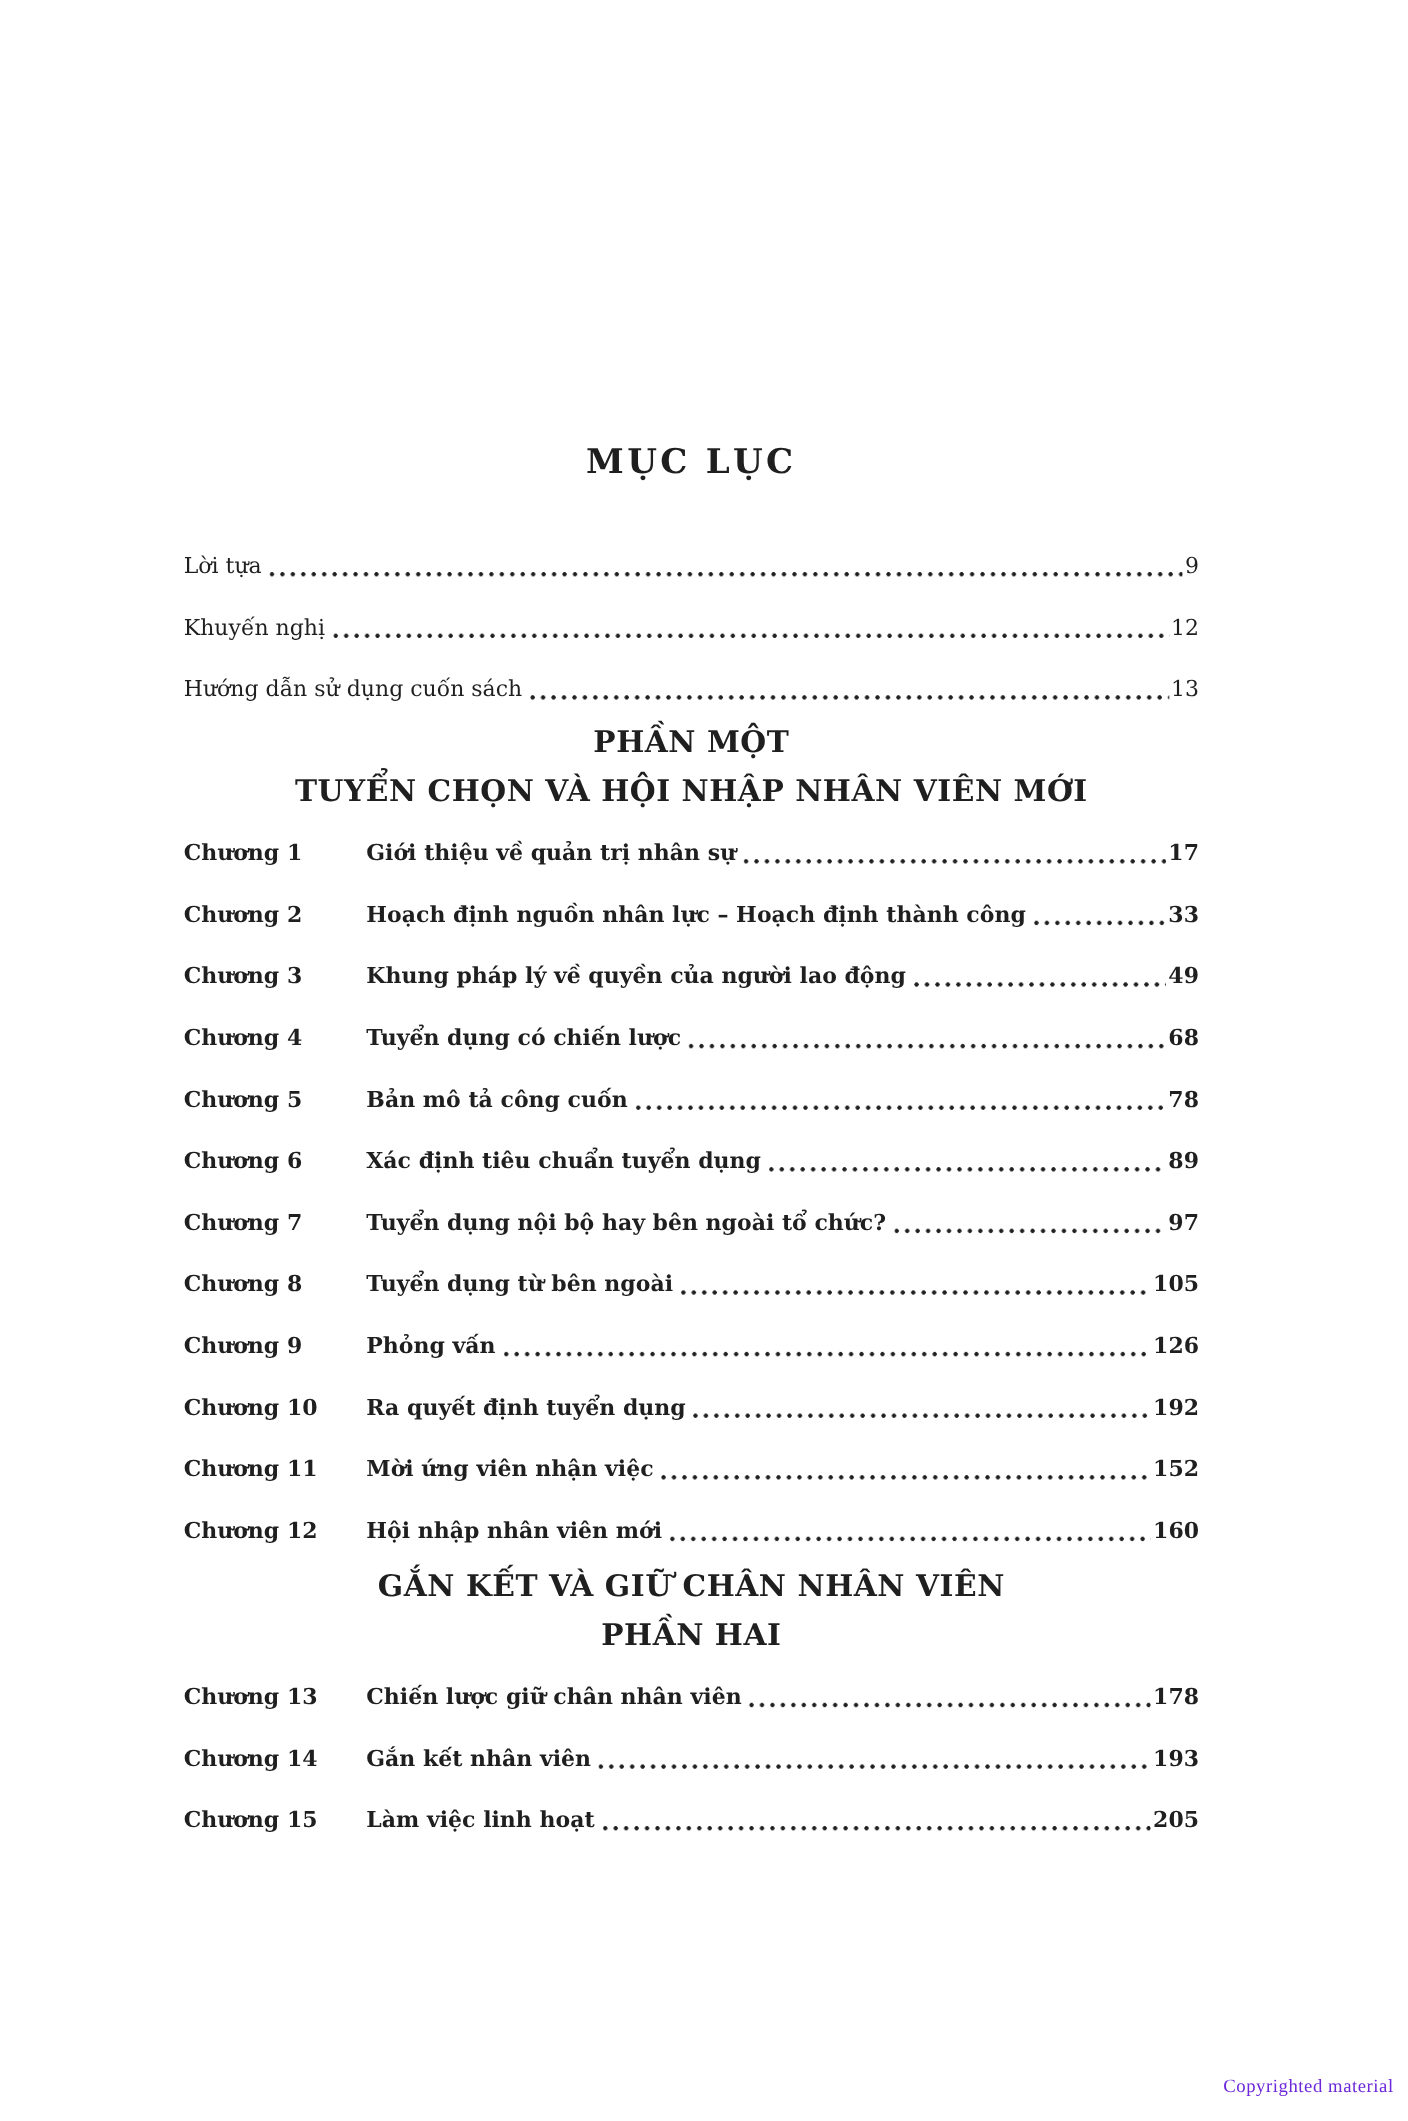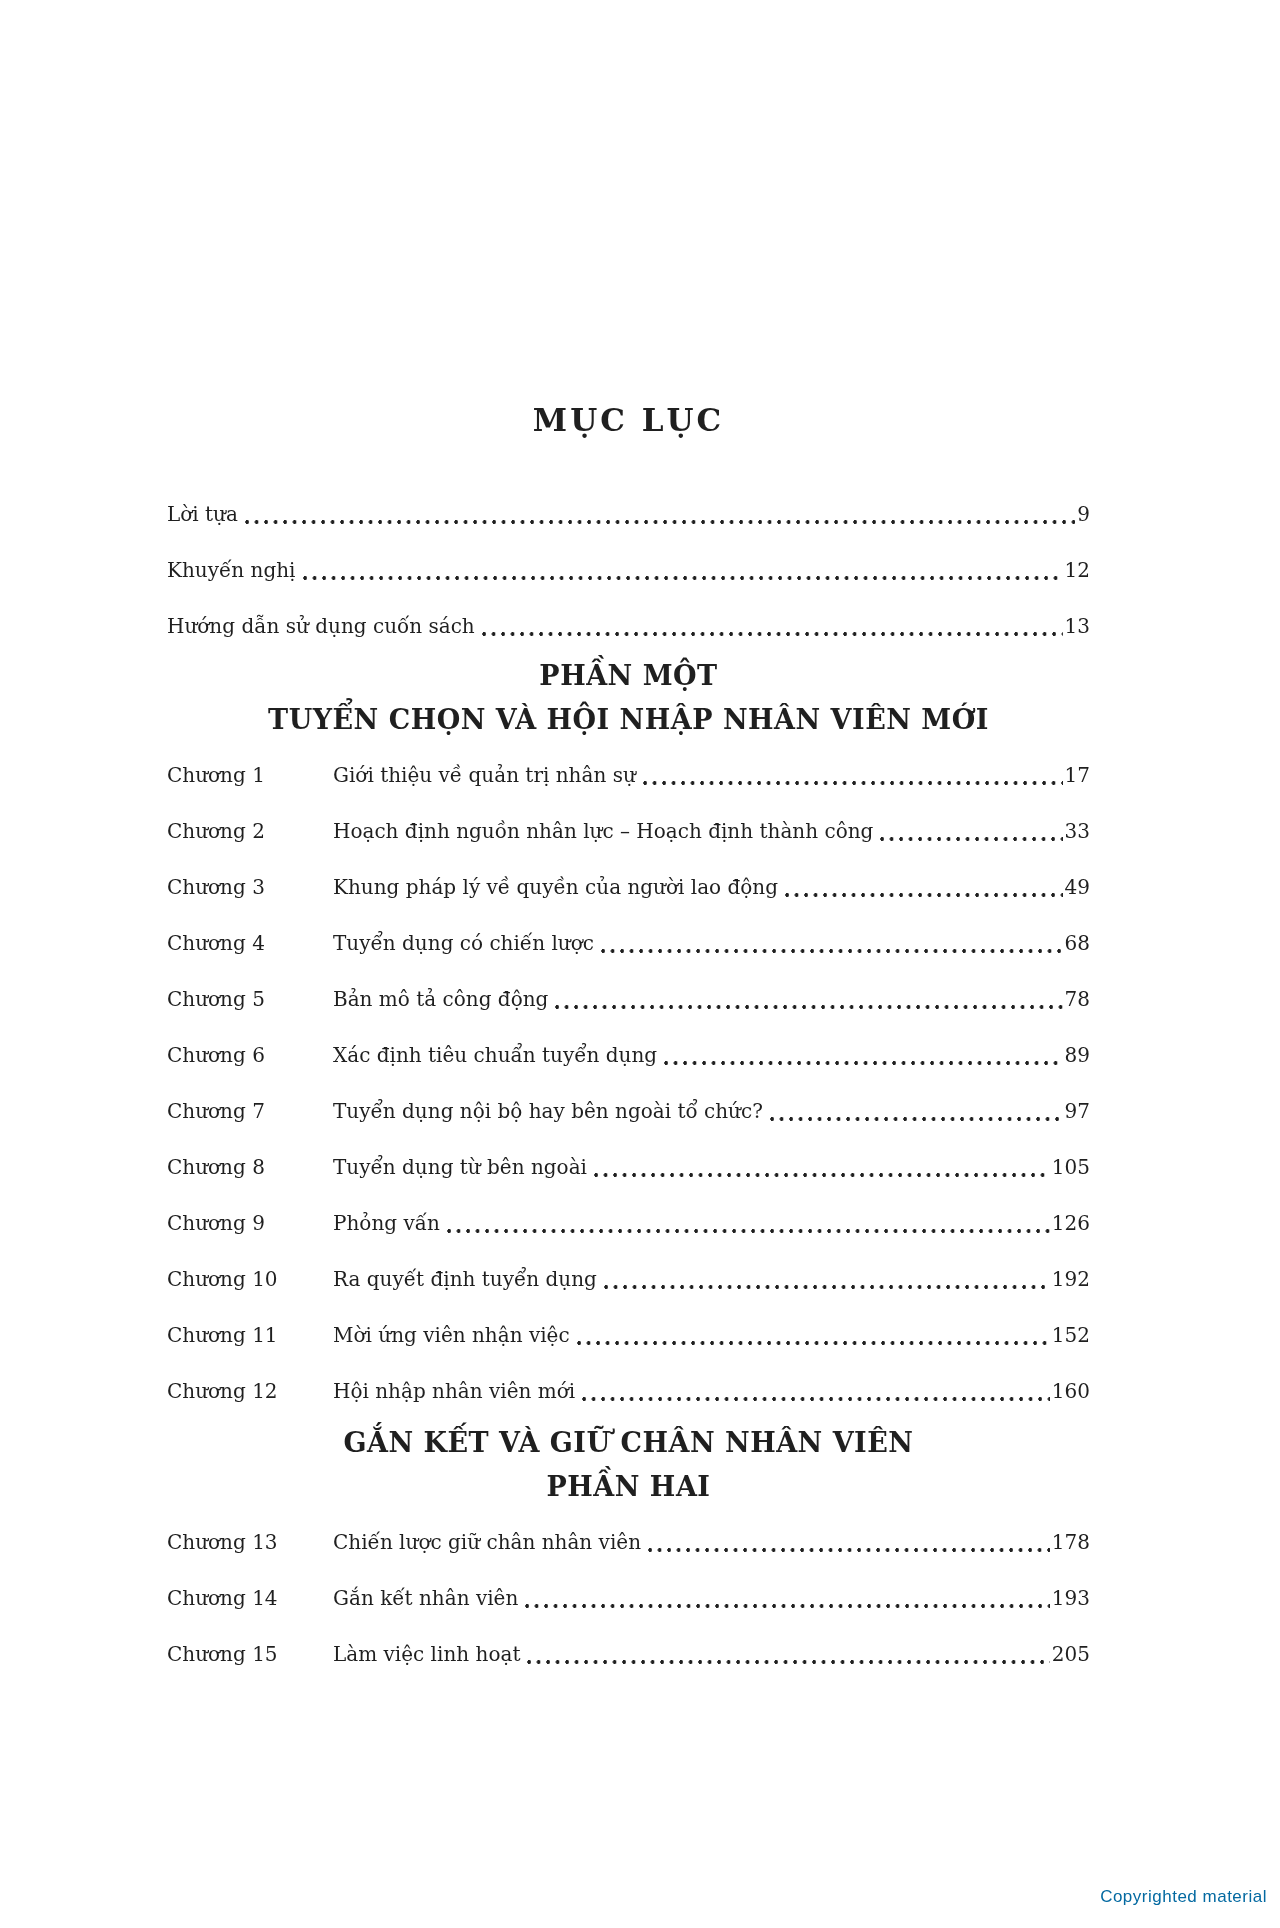--- a/index.html
+++ b/index.html
@@ -68,28 +68,29 @@
     font-size: 27px;
     font-weight: 600;
     line-height: 44px;
     letter-spacing: 0.5px;
   }
   .section + .section .part-heading {
     margin-top: 2px;
   }
   .section-rows {
     margin-top: 5px;
+    font-weight: bold;
   }
   .watermark {
     position: absolute;
     right: 13px;
     top: 1887px;
-    font-family: Liberation Sans, sans-serif;
+    font-family: Liberation Serif, serif;
     font-size: 17px;
-    color: #0369a1;
+    color: #6d28d9;
     letter-spacing: 0.5px;
   }
 </style>
 </head>
 <body>
 
 <div class="page">
   <h1 class="doc-title">MỤC LỤC</h1>
 
   <div class="front-matter" id="front-matter">
@@ -139,21 +140,21 @@
     <span class="page-num">49</span>
   </div>
           <div class="toc-row">
     <span class="chapter-label">Chương 4</span>
     <span class="row-title">Tuyển dụng có chiến lược</span>
     <span class="leader"></span>
     <span class="page-num">68</span>
   </div>
           <div class="toc-row">
     <span class="chapter-label">Chương 5</span>
-    <span class="row-title">Bản mô tả công động</span>
+    <span class="row-title">Bản mô tả công cuốn</span>
     <span class="leader"></span>
     <span class="page-num">78</span>
   </div>
           <div class="toc-row">
     <span class="chapter-label">Chương 6</span>
     <span class="row-title">Xác định tiêu chuẩn tuyển dụng</span>
     <span class="leader"></span>
     <span class="page-num">89</span>
   </div>
           <div class="toc-row">

